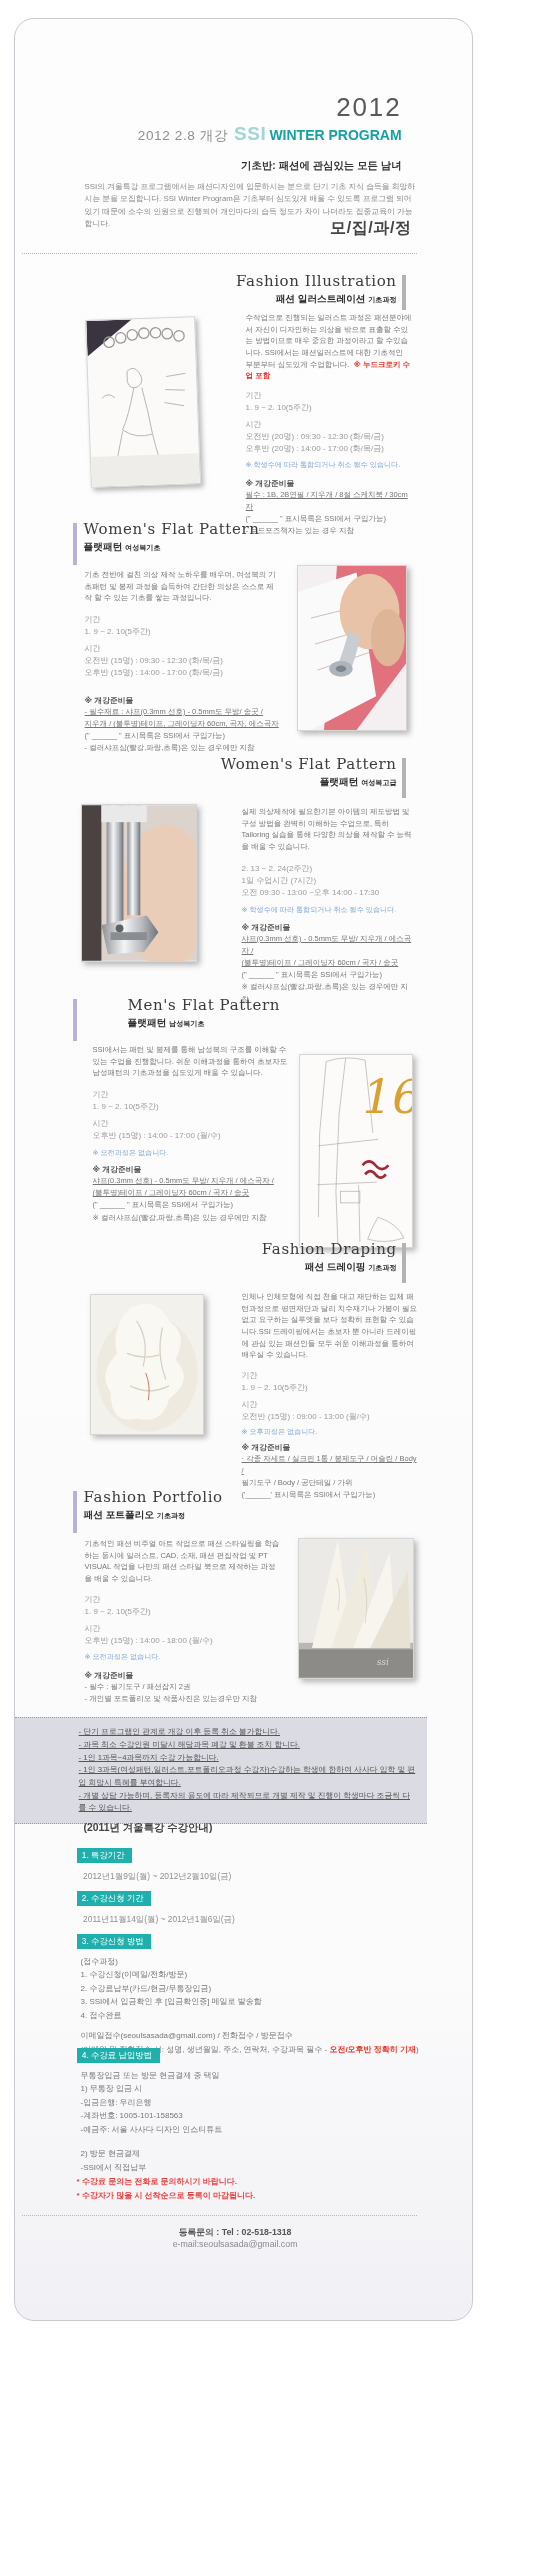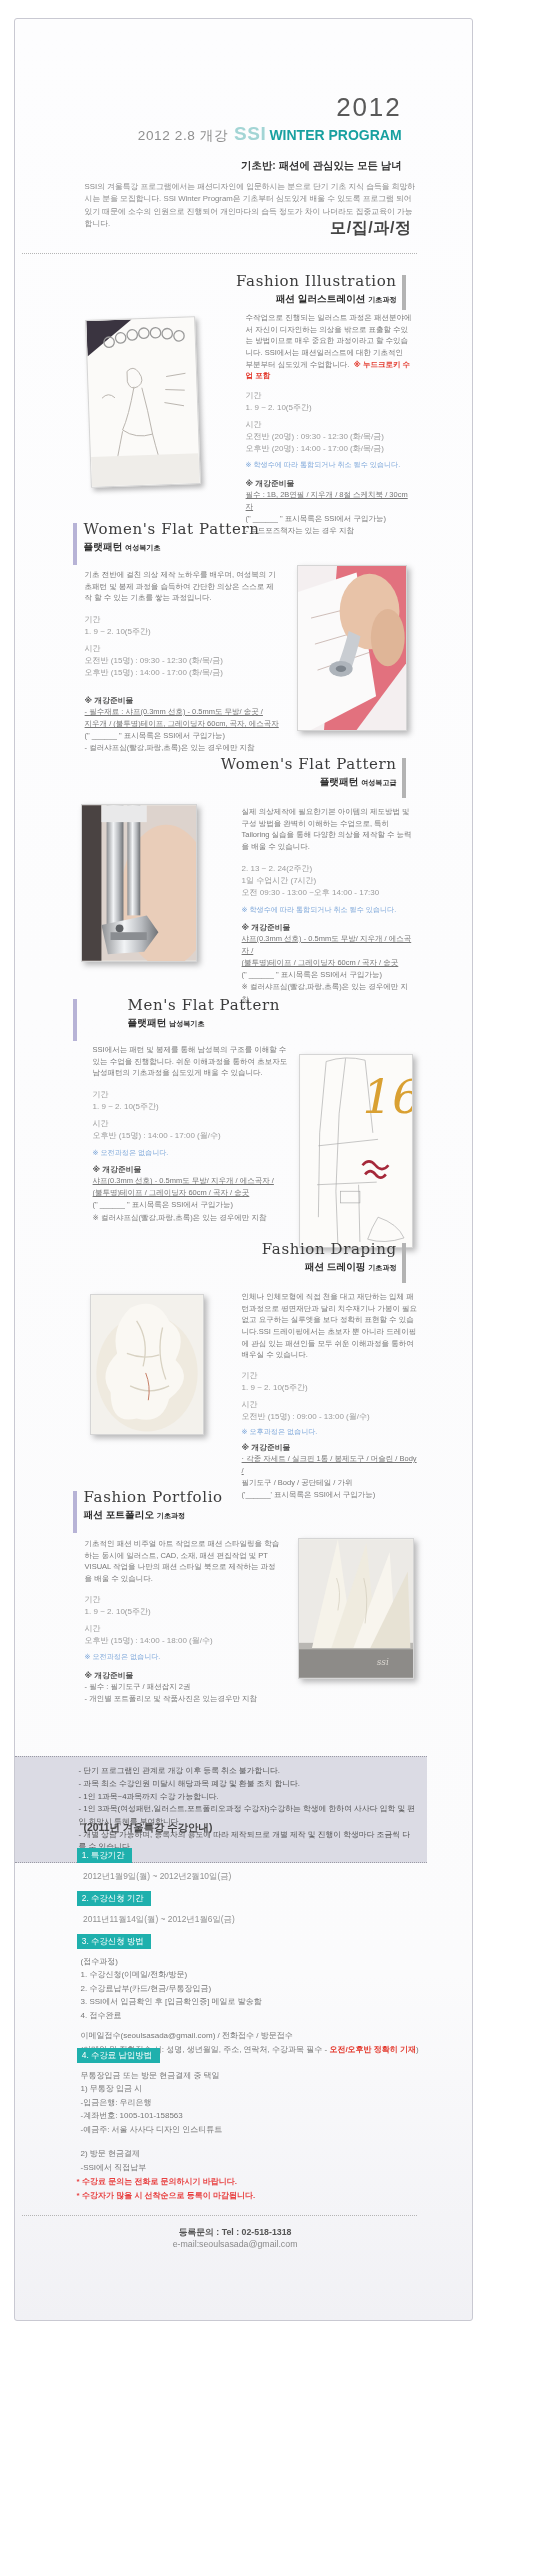--- a/index.html
+++ b/index.html
@@ -1,19 +1,19 @@
 <!DOCTYPE html>
 <html style="font-size:10.4px"><head>
 <meta charset="utf-8">
 <style>
   html,body{margin:0;padding:0;}
   body{width:545px;height:2576px;position:relative;background:#ffffff;
        font-family:"Liberation Sans","DejaVu Sans",sans-serif;}
   #card{position:absolute;left:13.6px;top:18px;width:457px;height:2301px;
-        border:0.6px solid #c9c9d2;border-radius:3px;
+        border:0.6px solid #c9c9d2;border-radius:20px;
         background:linear-gradient(180deg,#fdfdfe 0%,#fbfbfc 85%,#f1f1f5 100%);}
   .abs{position:absolute;}
   
   .year{font-size:26px;color:#595959;letter-spacing:1.9px;}
   .openline{white-space:nowrap;}
   .open-date{font-size:13.6px;color:#8f8f8f;letter-spacing:0.6px;margin-right:5.8px;}
   .brand{font-size:19px;font-weight:bold;color:#a3d5d5;letter-spacing:0.6px;}
   .program{font-size:14px;font-weight:bold;color:#18a0a0;letter-spacing:0px;}
   .target{font-size:10.4px;font-weight:bold;color:#333;}
   .intro{font-size:7.8px;color:#888;line-height:1.6;}
@@ -303,21 +303,21 @@
       <polygon points="50,168 104,6 120,168" fill="#efebdf"></polygon>
       <polygon points="84,168 140,20 150,168" fill="#f8f5ee"></polygon>
       <polygon points="110,168 168,50 172,168" fill="#e7e2d4"></polygon>
       <g stroke="#cfc9b8" stroke-width="1" fill="none">
         <path d="M58 60 Q66 80 60 110 M100 60 Q108 90 102 130"></path>
       </g>
       <text x="120" y="195" font-family="DejaVu Serif, serif" font-size="14" font-style="italic" fill="#d8d5cf">ssi</text>
     </svg>
   </div>
 
-  <div class="abs" id="notice" style="left:0px;top:1737px;width:337px;">
+  <div class="abs" id="notice" style="left:0px;top:1698px;width:337px;text-decoration:underline;">
     <div>- 단기 프로그램인 관계로 개강 이후 등록 취소 불가합니다.</div>
     <div>- 과목 최소 수강인원 미달시 해당과목 폐강 및 환불 조치 합니다.</div>
     <div>- 1인 1과목~4과목까지 수강 가능합니다.</div>
     <div>- 1인 3과목(여성패턴,일러스트,포트폴리오과정 수강자)수강하는 학생에 한하여 사사다 입학 및 편입 희망시 특혜를 부여합니다.</div>
     <div>- 개별 상담 가능하며, 등록자의 용도에 따라 제작되므로 개별 제작 및 진행이 학생마다 조금씩 다를 수 있습니다.</div>
   </div>
 
   <div class="abs g-title" style="left:69px;top:1802px;">(2011년 겨울특강 수강안내)</div>
 
   <div class="abs g-block" style="left:62px;top:1829px;">

